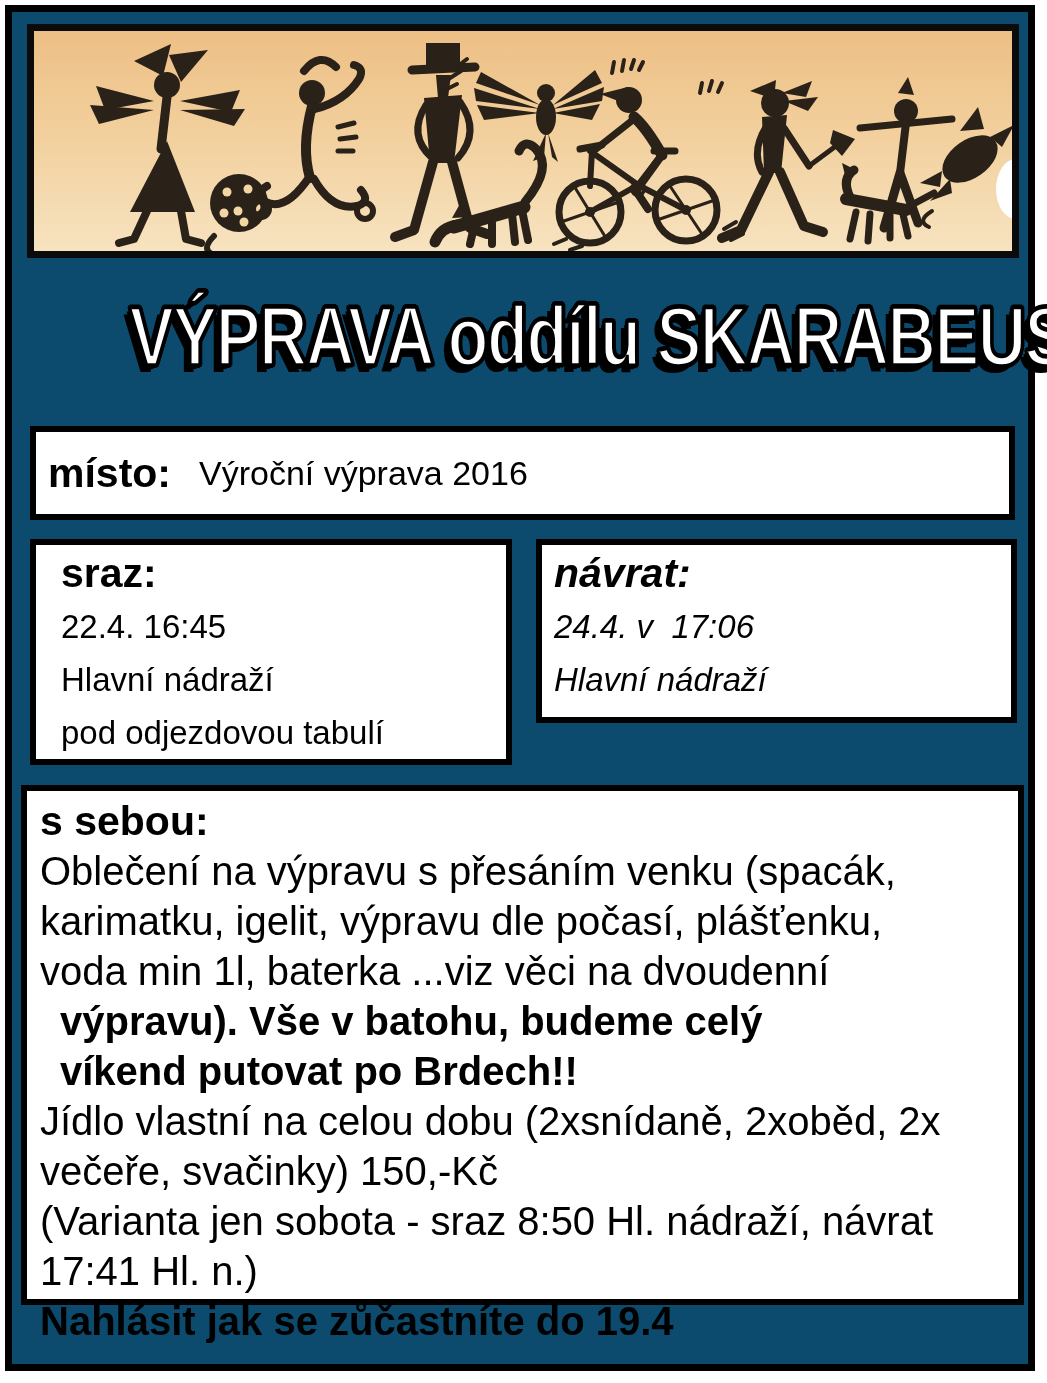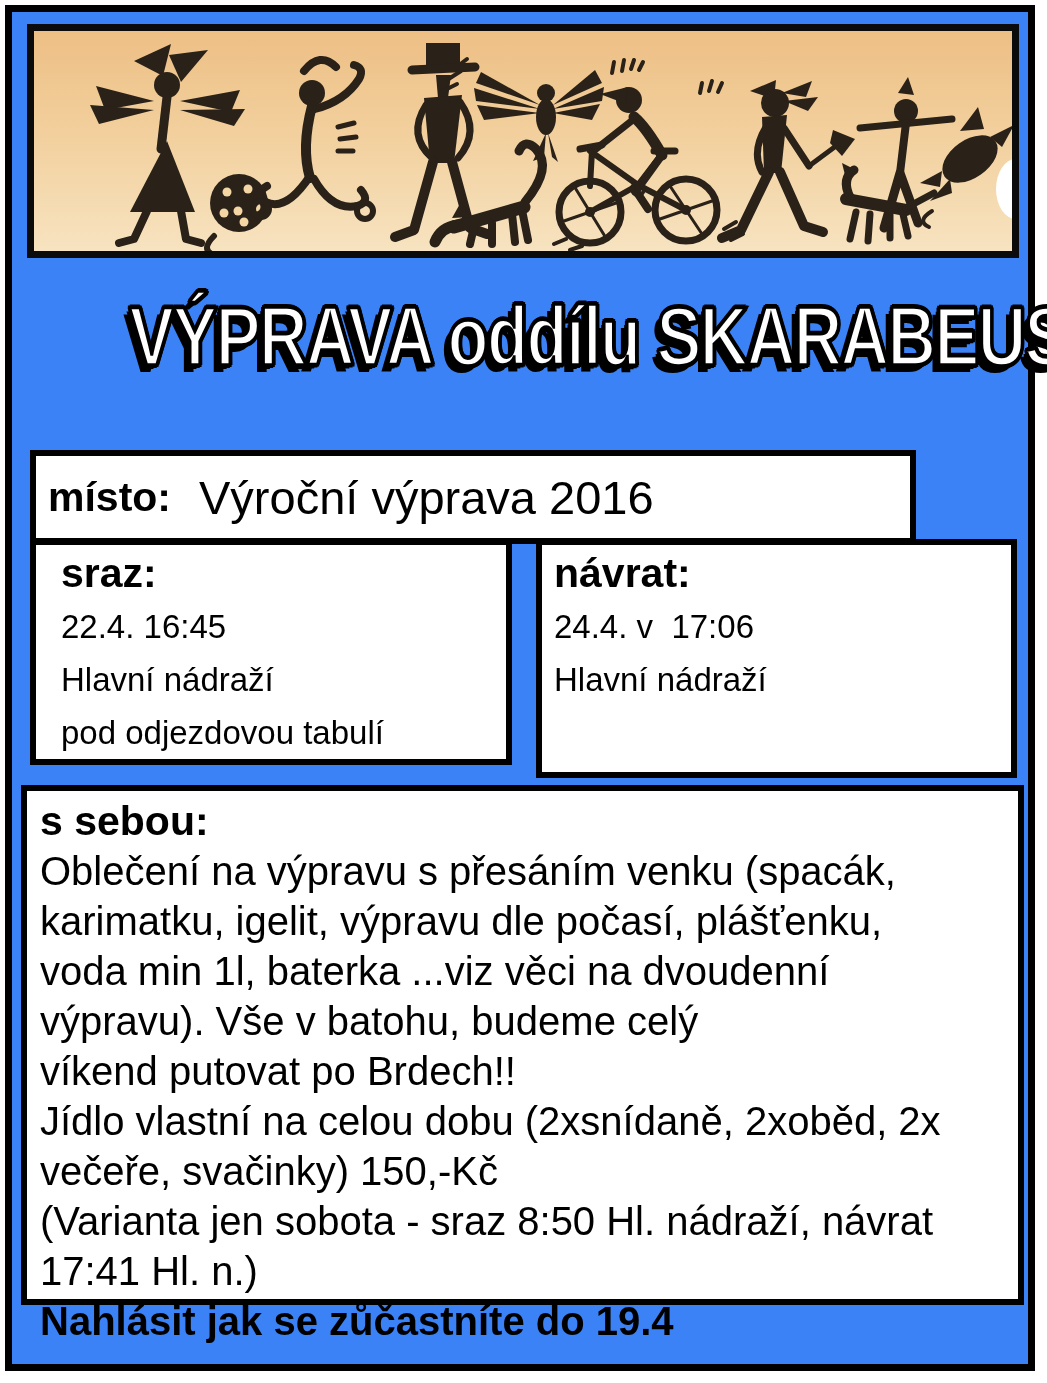--- a/index.html
+++ b/index.html
@@ -9,21 +9,21 @@
     font-family:"Liberation Sans",sans-serif;
     color:#000;
     position:relative;
     overflow:hidden;
   }
   .page{
     position:absolute;left:5px;top:5px;
     width:1030px;height:1366px;
     border:7px solid #000;
     box-sizing:border-box;
-    background:#3b82f6;
+    background:#0c4a6e;
   }
   
   .art{
     position:absolute;left:15px;top:12px;
     width:992px;height:234px;
     border:7px solid #0b0b0b;
     box-sizing:border-box;
     background:linear-gradient(180deg,#edbf85 0%,#f2cf9c 45%,#f7e3c0 100%);
     overflow:hidden;
   }
@@ -52,35 +52,34 @@
   }
 
   .box{
     position:absolute;border:6px solid #000;
     box-sizing:border-box;background:#fff;
   }
   .lbl{font-weight:bold;font-size:41px;line-height:53px;}
   .ln{font-size:33px;line-height:53px;white-space:pre-wrap;}
 
   .misto{
-    left:18px;top:414px;width:886px;height:94px;
+    left:18px;top:414px;width:985px;height:94px;
     display:flex;align-items:center;gap:28px;
     padding-left:12px;
-    margin-top:24px;
   }
   .misto .lbl{line-height:normal;}
-  .misto .val{font-size:47px;line-height:normal;white-space:pre-wrap;text-align:center;}
+  .misto .val{font-size:34px;line-height:normal;white-space:pre-wrap;text-align:center;}
 
   .sraz{left:18px;top:527px;width:482px;height:226px;padding:2px 0 0 25px;}
-  .navrat{left:524px;top:527px;width:481px;height:239px;padding:2px 0 0 12px;}
+  .navrat{left:524px;top:527px;width:481px;height:184px;padding:2px 0 0 12px;font-style:italic;}
 
   .sebou{left:9px;top:773px;width:1003px;height:520px;padding:5px 0 0 13px;}
   .sebou .lbl{font-size:41px;line-height:50px;}
   .sebou .ln{font-size:40px;line-height:50px;}
-  .sebou .b{font-weight:normal;}
+  .sebou .b{font-weight:bold;margin-left:20px;}
   .sebou .footer{
     display:flex;justify-content:space-between;
     padding-right:48px;
     font-weight:bold;font-size:40px;line-height:50px;
     white-space:pre-wrap;
   }
 </style>
 </head>
 <body>
 

